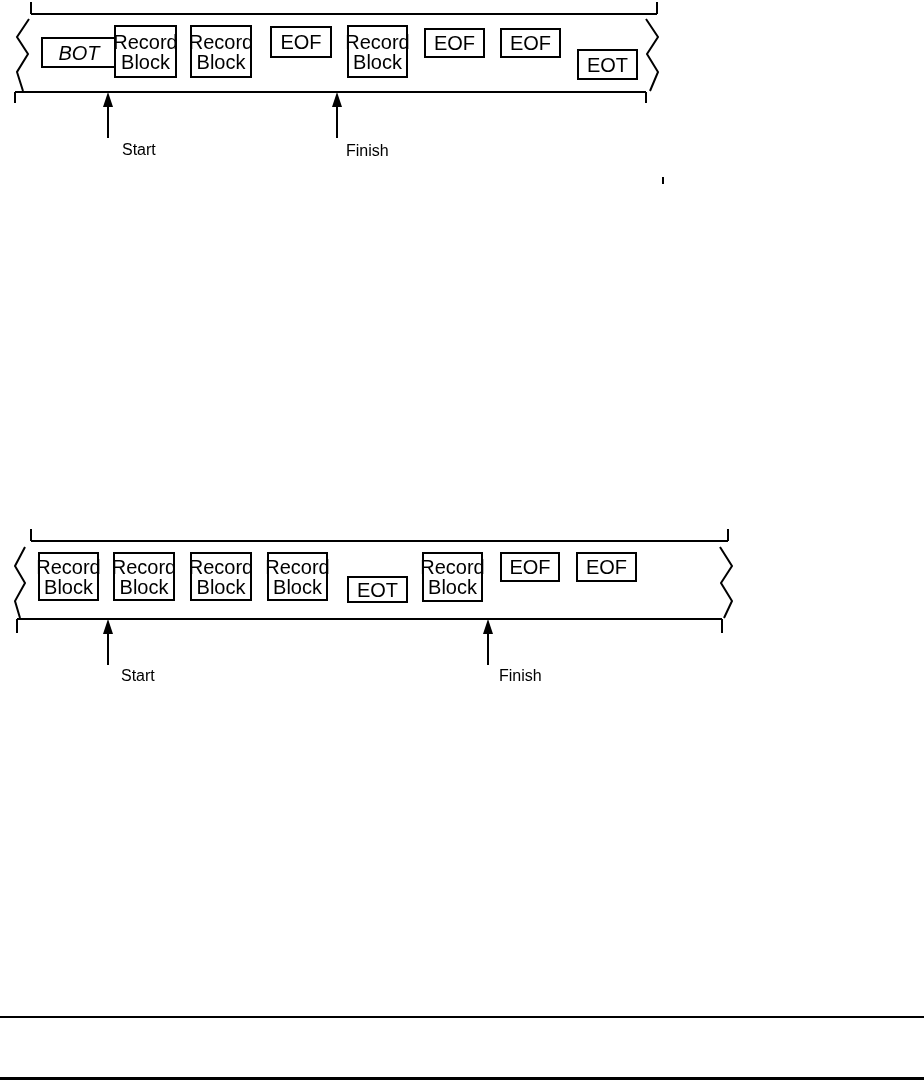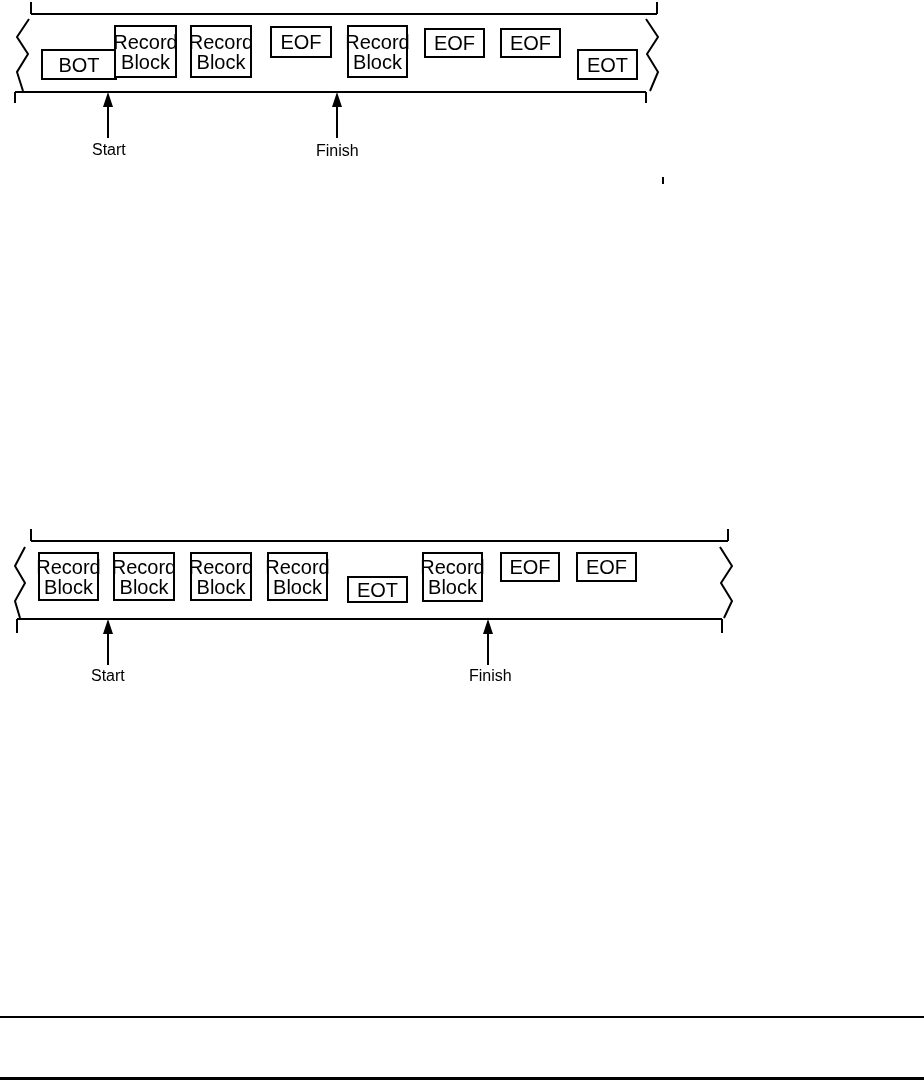--- a/index.html
+++ b/index.html
@@ -29,20 +29,21 @@
     font-size: 20px;
     line-height: 20px;
     color: #000000;
   }
   .marker-label {
     position: absolute;
     font-size: 16px;
     line-height: 18px;
     color: #000000;
     white-space: nowrap;
+    margin-left: 30px;
   }
 </style>
 </head>
 <body>
 
 <div class="page">
 
   <svg class="linework" viewBox="0 0 924 1080" fill="none" stroke="#000000" stroke-width="2">
 
     <g>
@@ -88,21 +89,21 @@
     </g>
 
     <line x1="663" y1="177" x2="663" y2="184" shape-rendering="crispEdges"></line>
 
     <g shape-rendering="crispEdges">
       <line x1="0" y1="1017" x2="924" y2="1017" stroke-width="2"></line>
       <line x1="0" y1="1078" x2="924" y2="1078" stroke-width="3"></line>
     </g>
   </svg>
 
-  <div class="blk" style="left:41px;  top:49px; width:76px; height:31px;">BOT</div>
+  <div class="blk" style="left:41px;  top:37px; width:76px; height:31px;font-style:italic;">BOT</div>
   <div class="blk" style="left:114px; top:25px; width:63px; height:53px;">Record Block</div>
   <div class="blk" style="left:190px; top:25px; width:62px; height:53px;">Record Block</div>
   <div class="blk" style="left:270px; top:26px; width:62px; height:32px;">EOF</div>
   <div class="blk" style="left:347px; top:25px; width:61px; height:53px;">Record Block</div>
   <div class="blk" style="left:424px; top:28px; width:61px; height:30px;">EOF</div>
   <div class="blk" style="left:500px; top:28px; width:61px; height:30px;">EOF</div>
   <div class="blk" style="left:577px; top:49px; width:61px; height:31px;">EOT</div>
 
   <div class="marker-label" style="left:92px;  top:141px;">Start</div>
   <div class="marker-label" style="left:316px; top:142px;">Finish</div>

